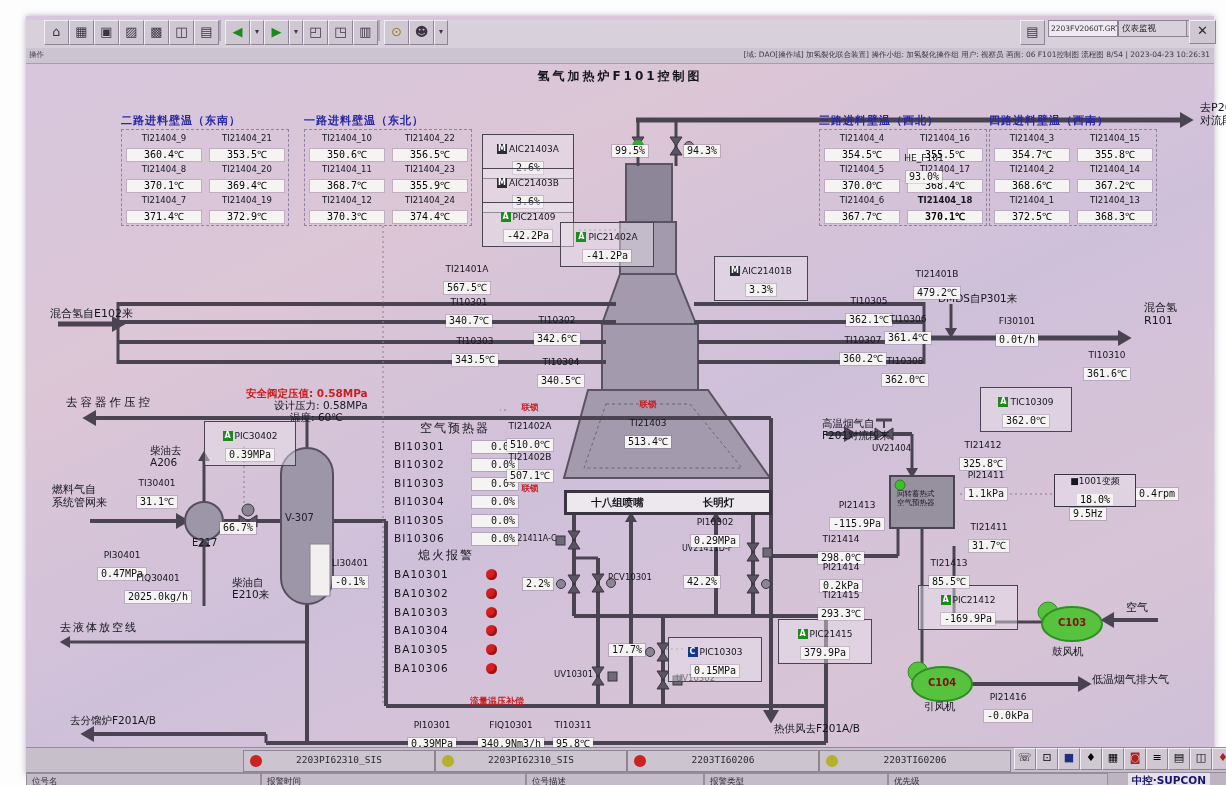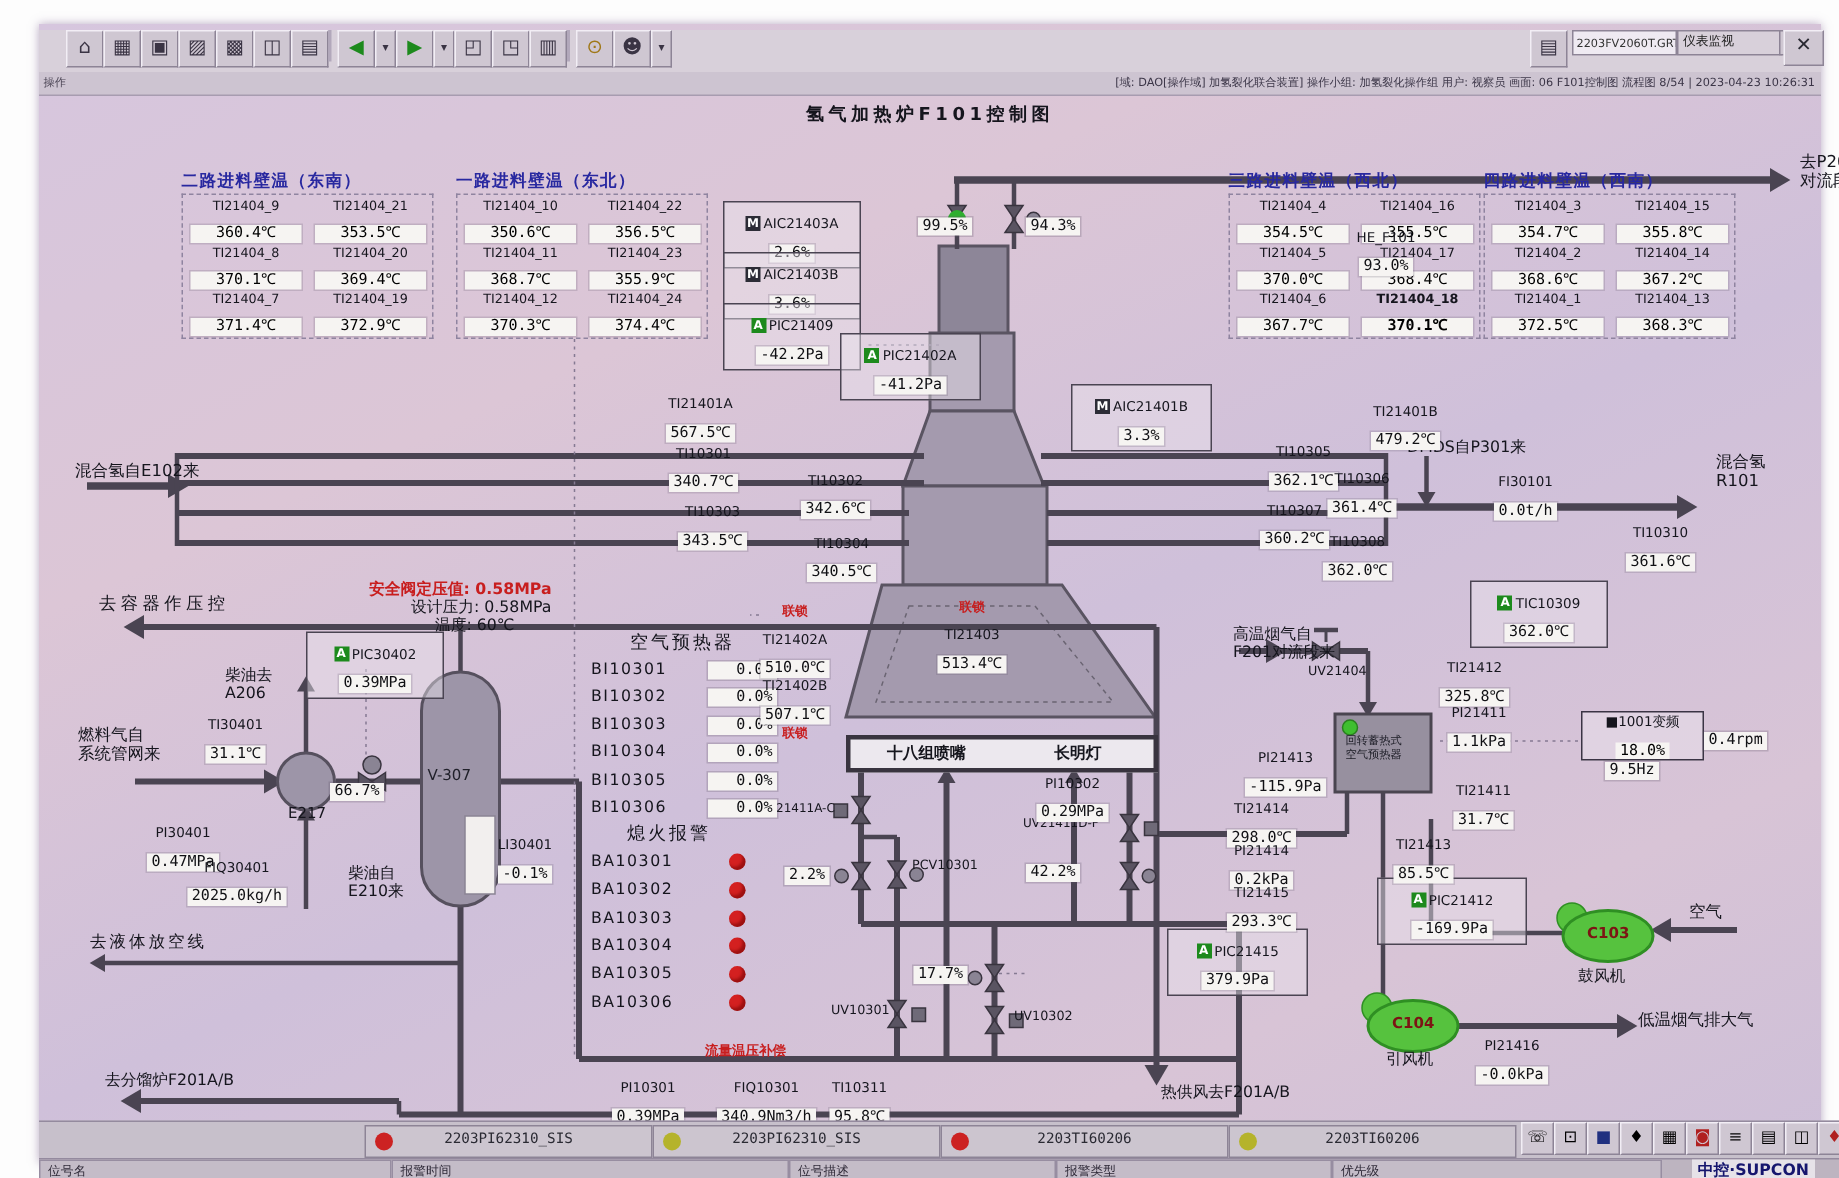--- a/index.html
+++ b/index.html
@@ -412,20 +412,24 @@
         <div><span class="ival">0.47MPa</span></div>
       </div>
       <div class="instr" style="left: 90px; top: 550px; width: 84px;">
         <div class="irow"><span class="itag">FIQ30401</span></div>
         <div><span class="ival">2025.0kg/h</span></div>
       </div>
       <div class="instr" style="left: 296px; top: 535px; width: 56px;">
         <div class="irow"><span class="itag">LI30401</span></div>
         <div><span class="ival">-0.1%</span></div>
       </div>
+      <div class="instr box" style="left: 642px; top: 621px; width: 88px;">
+        <div class="irow"><span class="badge C">C</span><span class="itag">PIC10303</span></div>
+        <div><span class="ival">0.15MPa</span></div>
+      </div>
       <div class="instr box" style="left: 752px; top: 603px; width: 88px;">
         <div class="irow"><span class="badge A">A</span><span class="itag">PIC21415</span></div>
         <div><span class="ival">379.9Pa</span></div>
       </div>
       <div class="instr box" style="left: 892px; top: 569px; width: 94px;">
         <div class="irow"><span class="badge A">A</span><span class="itag">PIC21412</span></div>
         <div><span class="ival">-169.9Pa</span></div>
       </div>
       <div class="instr" style="left: 786px; top: 511px; width: 58px;">
         <div class="irow"><span class="itag">TI21414</span></div>

